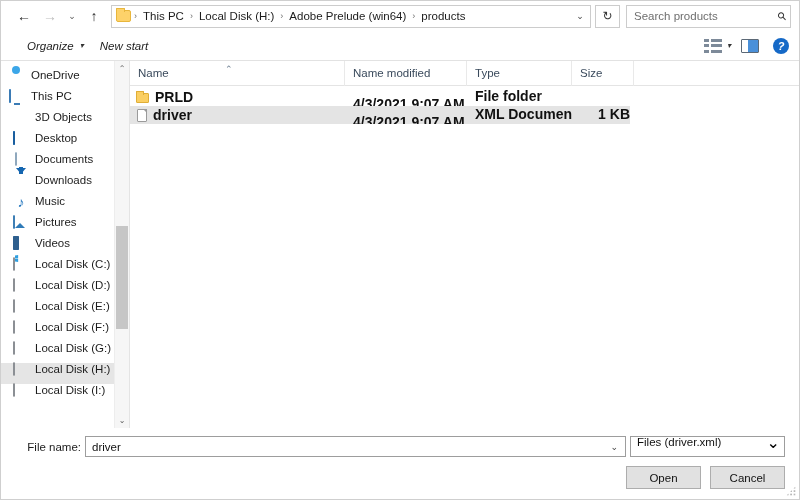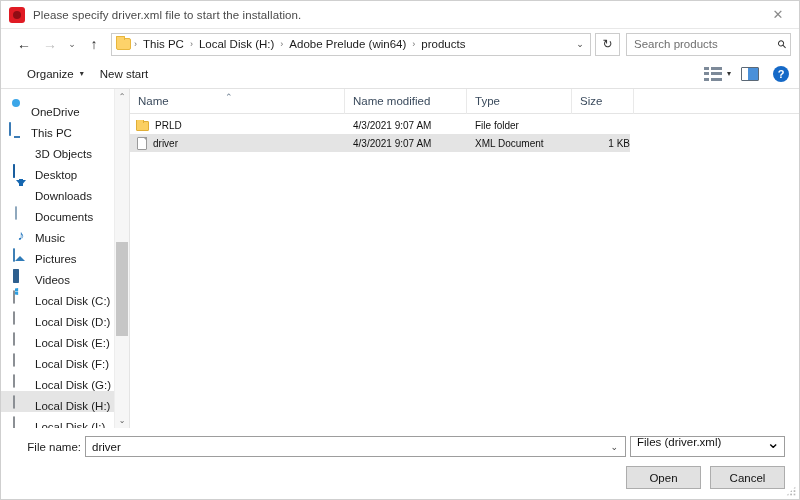--- a/index.html
+++ b/index.html
@@ -135,20 +135,21 @@
     white-space: nowrap; overflow: hidden;
   }
   .search-ico { font-size: 11px; color: #333; transform: rotate(-45deg); }
 
   
   .cmdbar {
     height: 30px; min-height: 30px;
     display: flex; align-items: center;
     padding: 0 10px 0 18px;
     border-bottom: 1px solid #e2e2e2;
+    font-style: italic;
   }
   .cmd {
     font-size: 11.5px; color: #1c1c1c;
     padding: 3px 8px; white-space: nowrap;
     display: flex; align-items: center; gap: 6px;
   }
   .cmd .caret { font-size: 8px; color: #333; }
   .cmdright { margin-left: auto; display: flex; align-items: center; gap: 2px; }
   .viewicon {
     width: 18px; height: 16px; position: relative;
@@ -175,21 +176,21 @@
   
   .body { flex: 1; display: flex; min-height: 0; }
 
   .sidebar {
     width: 113px; flex: none;
     padding-top: 8px;
     background: #ffffff;
     overflow: hidden;
   }
   .sb-item {
-    height: 21px; display: flex; align-items: flex-end;
+    height: 21px; display: flex; align-items: flex-start;
     font-size: 11.5px; color: #1c1c1c;
     padding-left: 8px; gap: 6px;
     white-space: nowrap;
   }
   .sb-item.sel { background: #e5e5e5; }
   .sb-item.indent { padding-left: 12px; }
   .sb-ico { width: 16px; height: 16px; flex: none; position: relative; }
 
   
   .ico-cloud {
@@ -307,28 +308,29 @@
   .col.name { width: 215px; flex: none; }
   .col.date { width: 122px; flex: none; }
   .col.type { width: 105px; flex: none; }
   .col.size { width: 62px; flex: none; }
   .sortcaret {
     position: absolute; left: 95px; top: -4px;
     font-size: 9px; color: #6a7c8f;
   }
   .rows { flex: 1; padding-top: 2px; }
   .row {
-    height: 18px; display: flex; align-items: center;
-    font-size: 10px; color: #111;
+    height: 18px; display: flex; 
+    font-size: 14px; color: #111;
     width: 500px;
+    font-weight: bold;
   }
   .row.sel { background: #e4e4e4; }
   .cell { padding-left: 8px; white-space: nowrap; overflow: hidden; }
   .cell.name { width: 215px; flex: none; display: flex; align-items: center; gap: 6px; padding-left: 6px; }
-  .cell.date { width: 122px; flex: none; }
+  .cell.date { width: 122px; flex: none; margin-top: 8px; }
   .cell.type { width: 105px; flex: none; }
   .cell.size { width: 62px; flex: none; text-align: right; padding-left: 0; padding-right: 4px; }
 
   .f-folder {
     width: 13px; height: 10px; flex: none;
     background: #fbcf62; border: 1px solid #e0ae36;
     border-radius: 1px; position: relative; margin-top: 1px;
   }
   .f-folder::before {
     content:""; position:absolute; left:-1px; top:-3px;
@@ -387,25 +389,20 @@
     background-size: 3.4px 3.4px;
     clip-path: polygon(100% 0, 100% 100%, 0 100%);
     opacity: .9;
   }
 </style>
 </head>
 <body>
 
 <div class="dialog">
 
-  <div class="titlebar">
-    <div class="title-icon"></div>
-    <div class="title-text">Please specify driver.xml file to start the installation.</div>
-    <div class="title-close">✕</div>
-  </div>
 
   <div class="navbar">
     <div class="navbtn">←</div>
     <div class="navbtn disabled">→</div>
     <div class="navbtn small">⌄</div>
     <div class="navbtn">↑</div>
 
     <div class="crumbbar">
       <span class="crumb-folder"></span>
       <span class="crumb-sep">›</span>
@@ -460,26 +457,26 @@
       </div>
       <div class="sb-item indent">
         <span class="sb-ico"><span class="ico-3d"></span></span>
         <span>3D Objects</span>
       </div>
       <div class="sb-item indent">
         <span class="sb-ico"><span class="ico-desk"></span></span>
         <span>Desktop</span>
       </div>
       <div class="sb-item indent">
+        <span class="sb-ico"><span class="ico-doc"></span></span>
+        <span>Documents</span>
+      </div>
+      <div class="sb-item indent">
         <span class="sb-ico"><span class="ico-down"></span></span>
         <span>Downloads</span>
-      </div>
-      <div class="sb-item indent">
-        <span class="sb-ico"><span class="ico-doc"></span></span>
-        <span>Documents</span>
       </div>
       <div class="sb-item indent">
         <span class="sb-ico ico-music">♪</span>
         <span>Music</span>
       </div>
       <div class="sb-item indent">
         <span class="sb-ico"><span class="ico-pic"></span></span>
         <span>Pictures</span>
       </div>
       <div class="sb-item indent">

